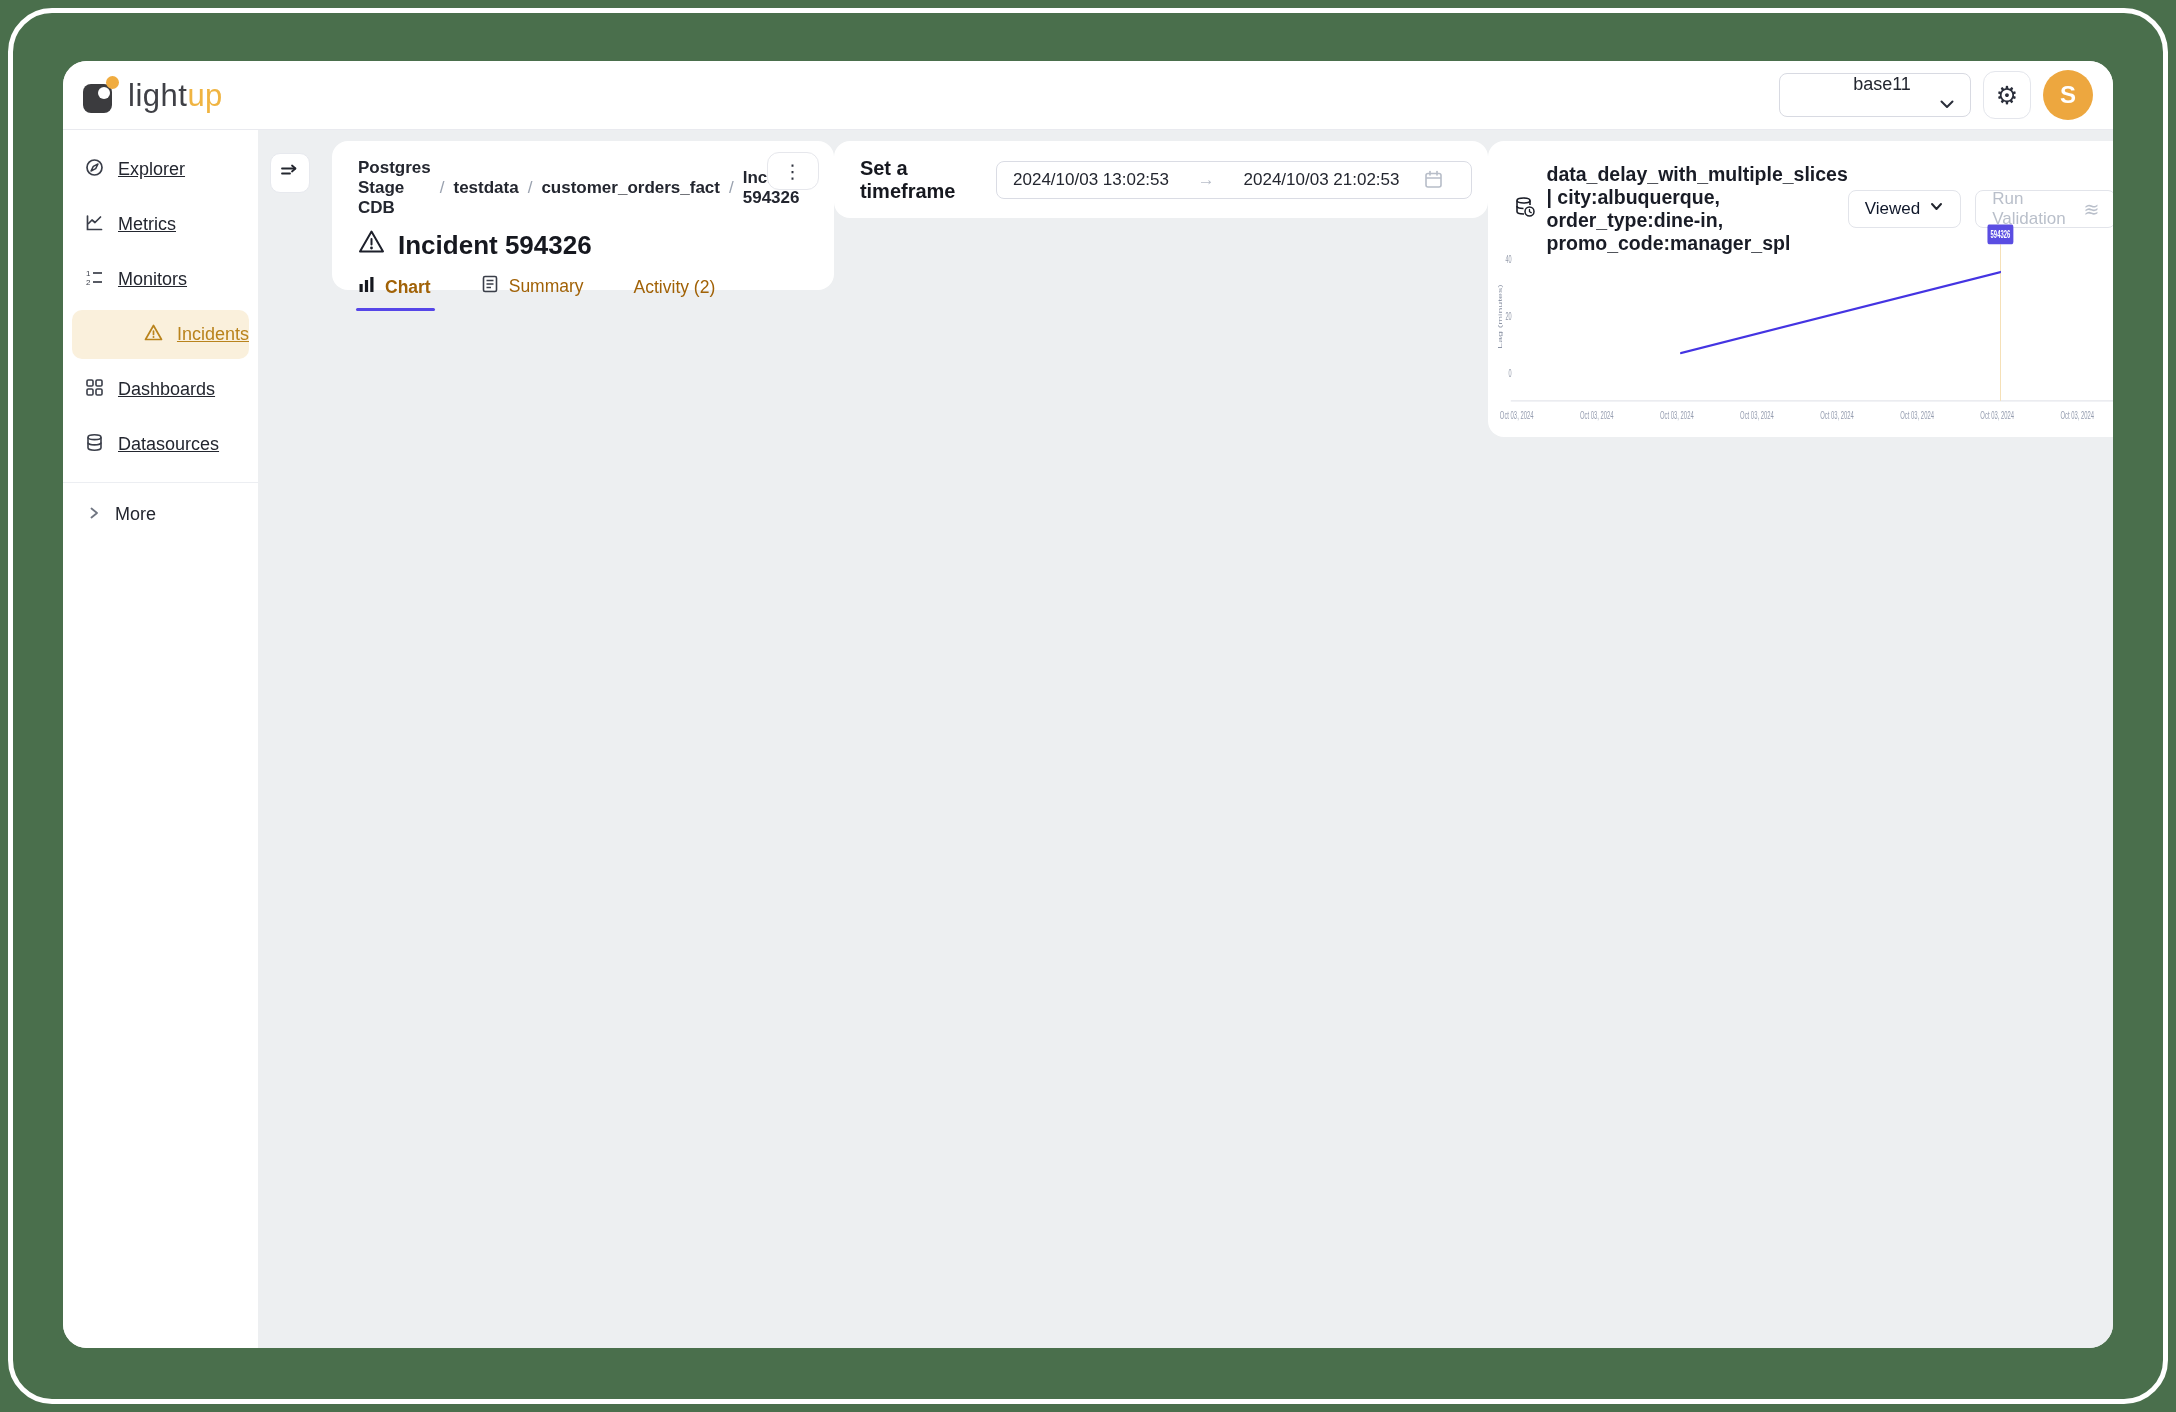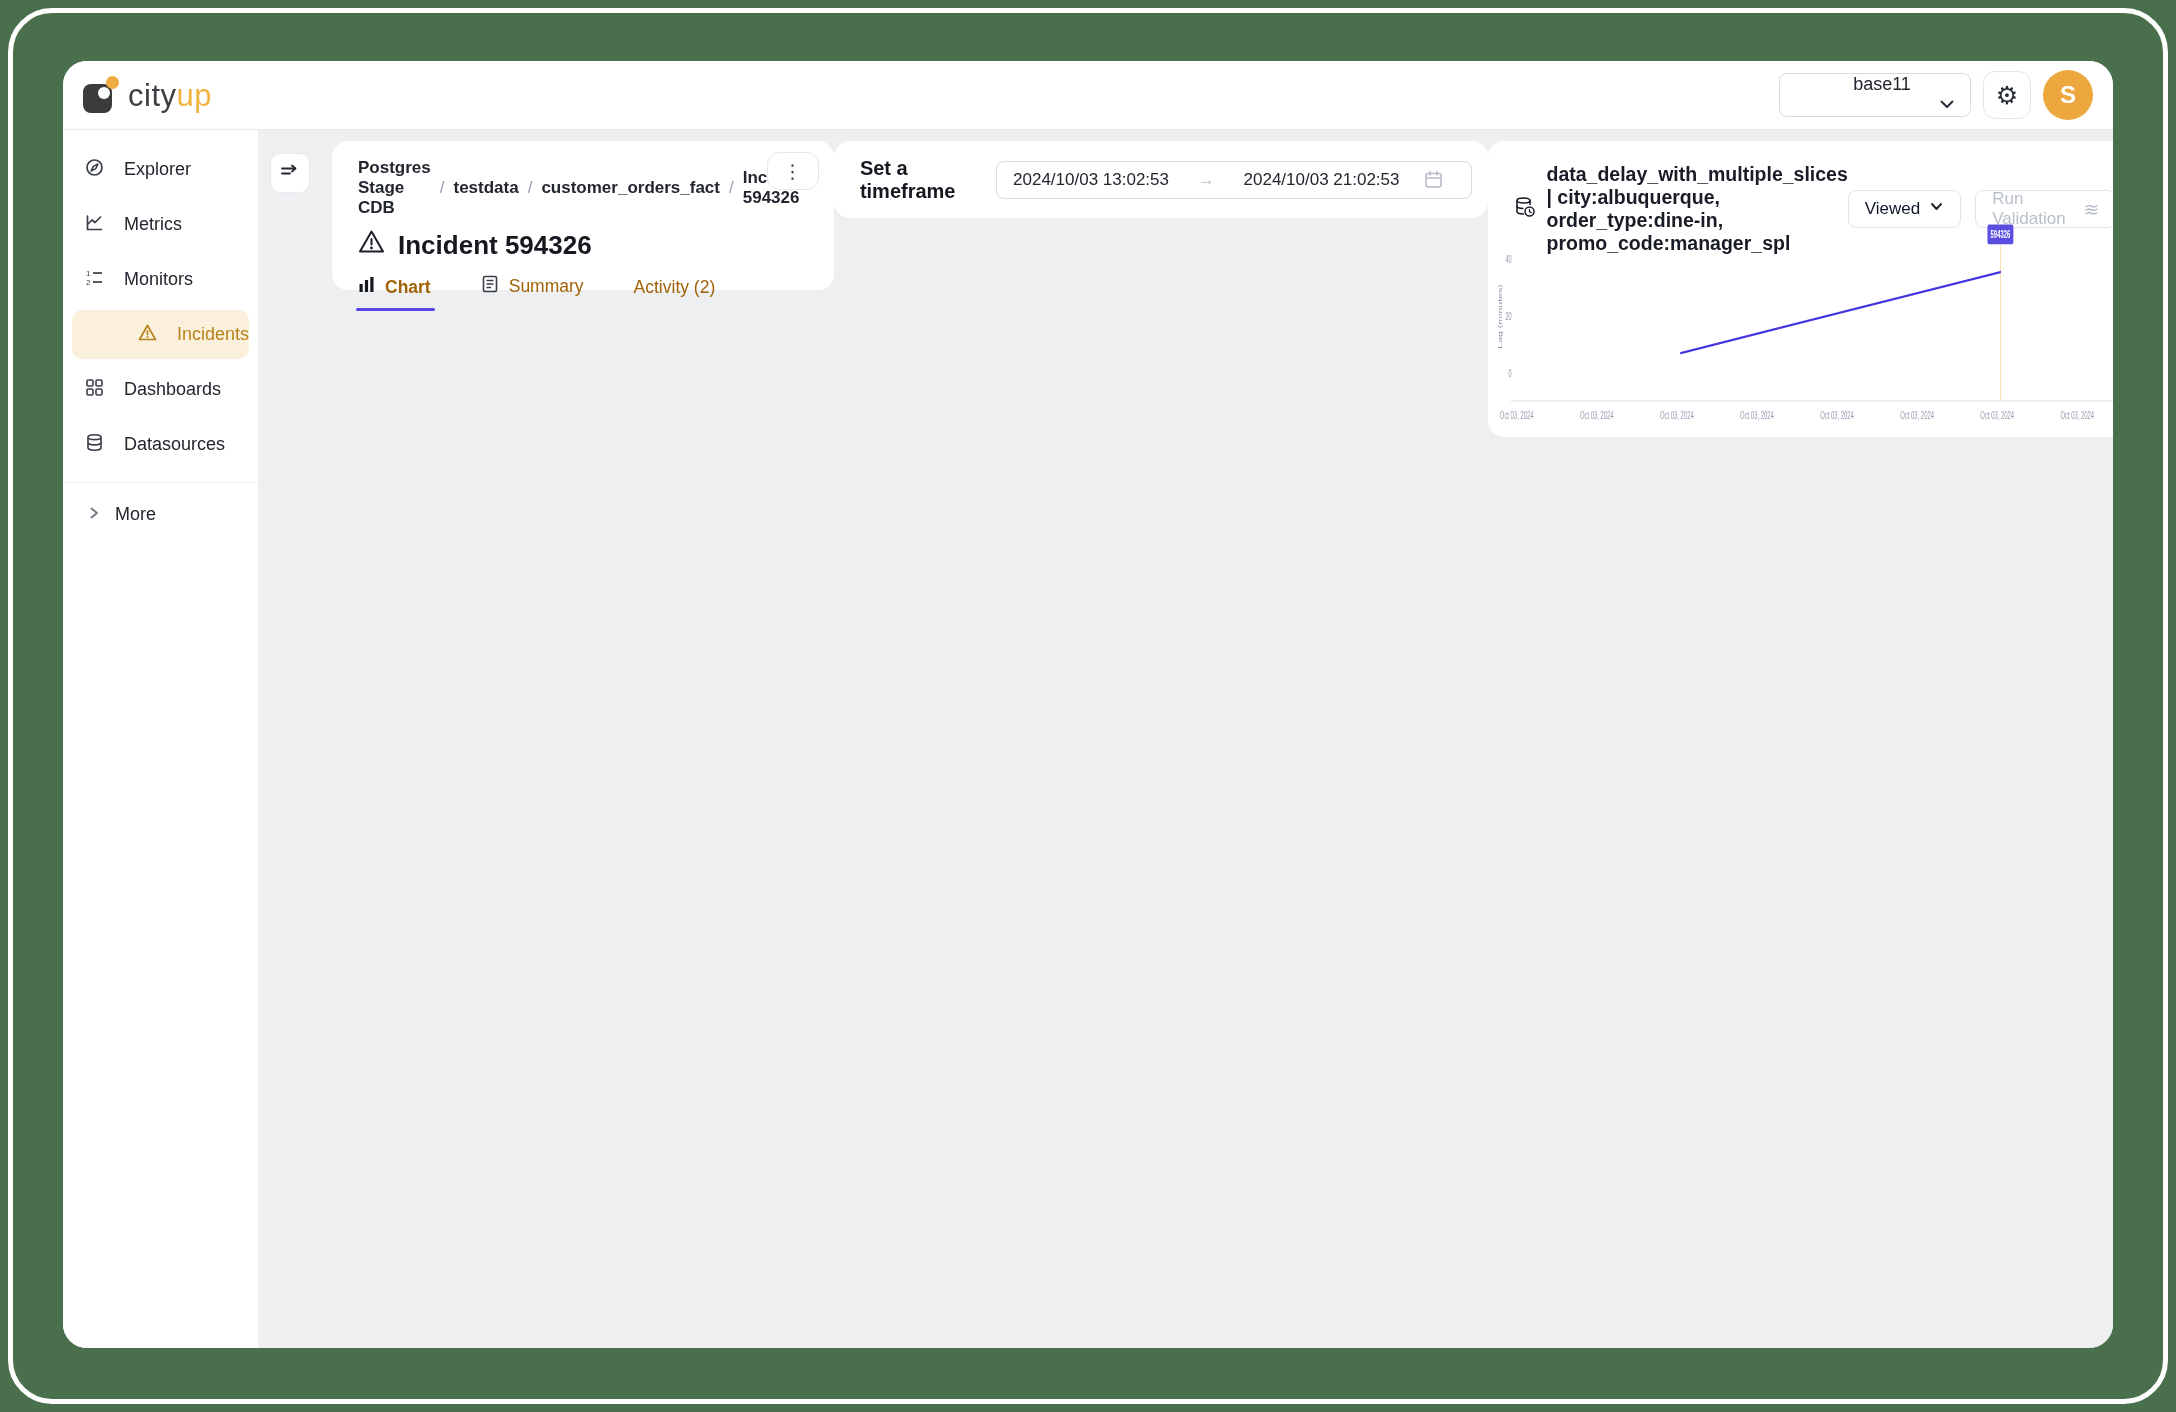--- a/index.html
+++ b/index.html
@@ -21,21 +21,21 @@
   .logo-text .p2 { color:#f0b441; }
   .topnav-right { margin-left:auto; display:flex; align-items:center; gap:12px; }
   .ws-select { width:192px; height:44px; border:1.5px solid #d8dae2; border-radius:8px; background:#fff; display:flex; align-items:center; padding:0 14px 0 28px; font-size:18px; color:#23262f; cursor:pointer;flex-direction:column; }
   .ws-select .chev { margin-left:auto; }
   .icon-btn { width:48px; height:48px; border:1px solid #e4e6ec; border-radius:12px; background:#fff; display:grid; place-items:center; font-size:25px; color:#2a2e3a; cursor:pointer; }
   .avatar { width:50px; height:50px; border-radius:50%; background:#eda73f; color:#fff; display:grid; place-items:center; font-size:24px; font-weight:700; cursor:pointer; }
 
   
   .body-row { flex:1; display:flex; min-height:0; }
   .sidebar { flex:0 0 195px; background:#fff; padding-top:12px; display:flex; flex-direction:column; }
-  .nav-item { height:55px; display:flex; align-items:center; gap:20px; padding-left:22px; font-size:18px; color:#23262f; cursor:pointer; }
+  .nav-item { height:55px; display:flex; align-items:center; gap:14px; padding-left:22px; font-size:18px; color:#23262f; cursor:pointer;text-decoration:underline; }
   .nav-item svg { flex:0 0 auto; }
   .nav-item.active { height:49px; margin:3px 9px; padding-left:13px; background:#faf0dc; border-radius:10px; color:#b9831c;justify-content:flex-end; }
   .sb-divider { border-top:1px solid #eceef2; margin:10px 0 6px 0; }
   .nav-more { height:50px; display:flex; align-items:center; gap:14px; padding-left:24px; font-size:18px; color:#23262f; cursor:pointer; }
 
   .main { flex:1; background:#edeff1; position:relative; min-width:0; }
   .collapse-btn { position:absolute; left:12px; top:23px; width:40px; height:40px; background:#fff; border:1px solid #e7e9ee; border-radius:10px; display:grid; place-items:center; cursor:pointer; }
   .cards { position:absolute; left:74px; top:11px; right:8px; display:flex; flex-direction:row; }
   .card { background:#fff; border-radius:16px; position:relative; }
 
@@ -80,21 +80,21 @@
 
   <div class="app">
 
     <div class="topnav">
       <div class="logo">
         <div class="logo-mark">
           <div class="logo-sq"></div>
             <div class="logo-hole"></div>
             <div class="logo-dot"></div>
         </div>
-        <div class="logo-text"><span class="p1">city</span><span class="p2">up</span></div>
+        <div class="logo-text"><span class="p1">light</span><span class="p2">up</span></div>
       </div>
       <div class="topnav-right">
         <div class="ws-select">
           <span>base11</span>
           <span class="chev">
             <svg width="18" height="18" viewBox="0 0 18 18">
                 <path d="M3.5 6.5 L9 12 L14.5 6.5" fill="none" stroke="#2a2e3a" stroke-width="2" stroke-linecap="round" stroke-linejoin="round"></path>
               </svg>
           </span>
         </div>

